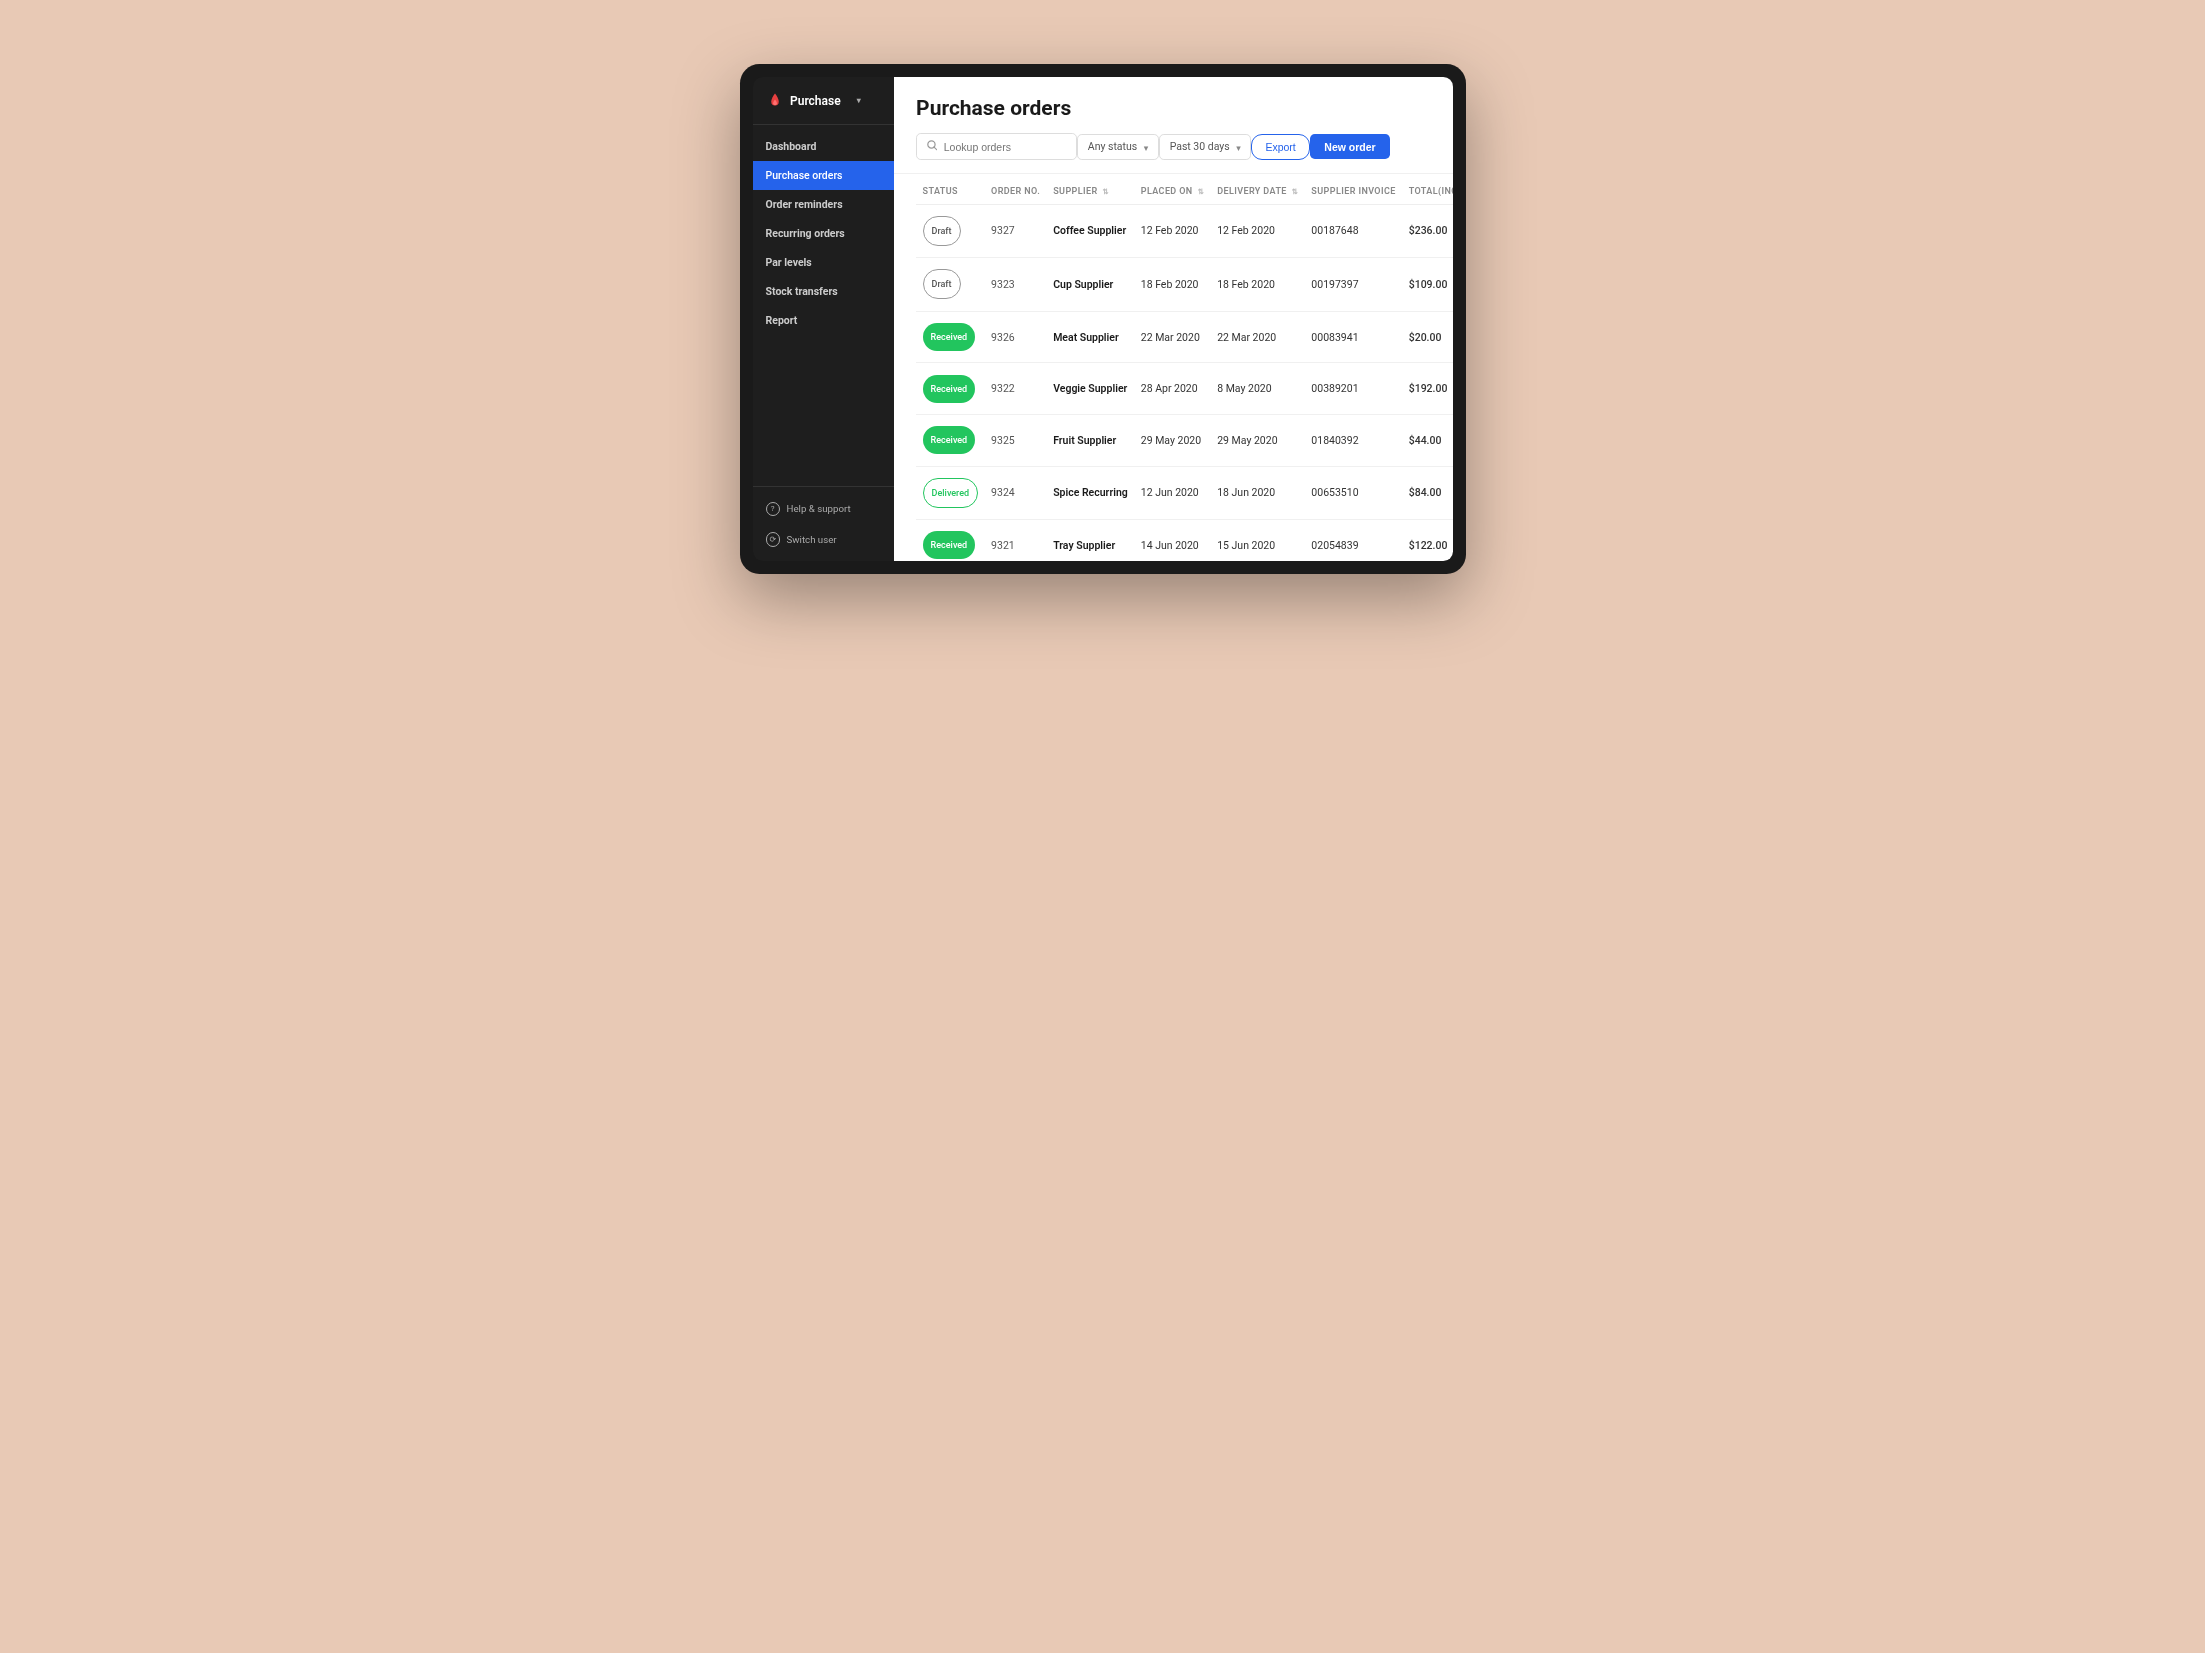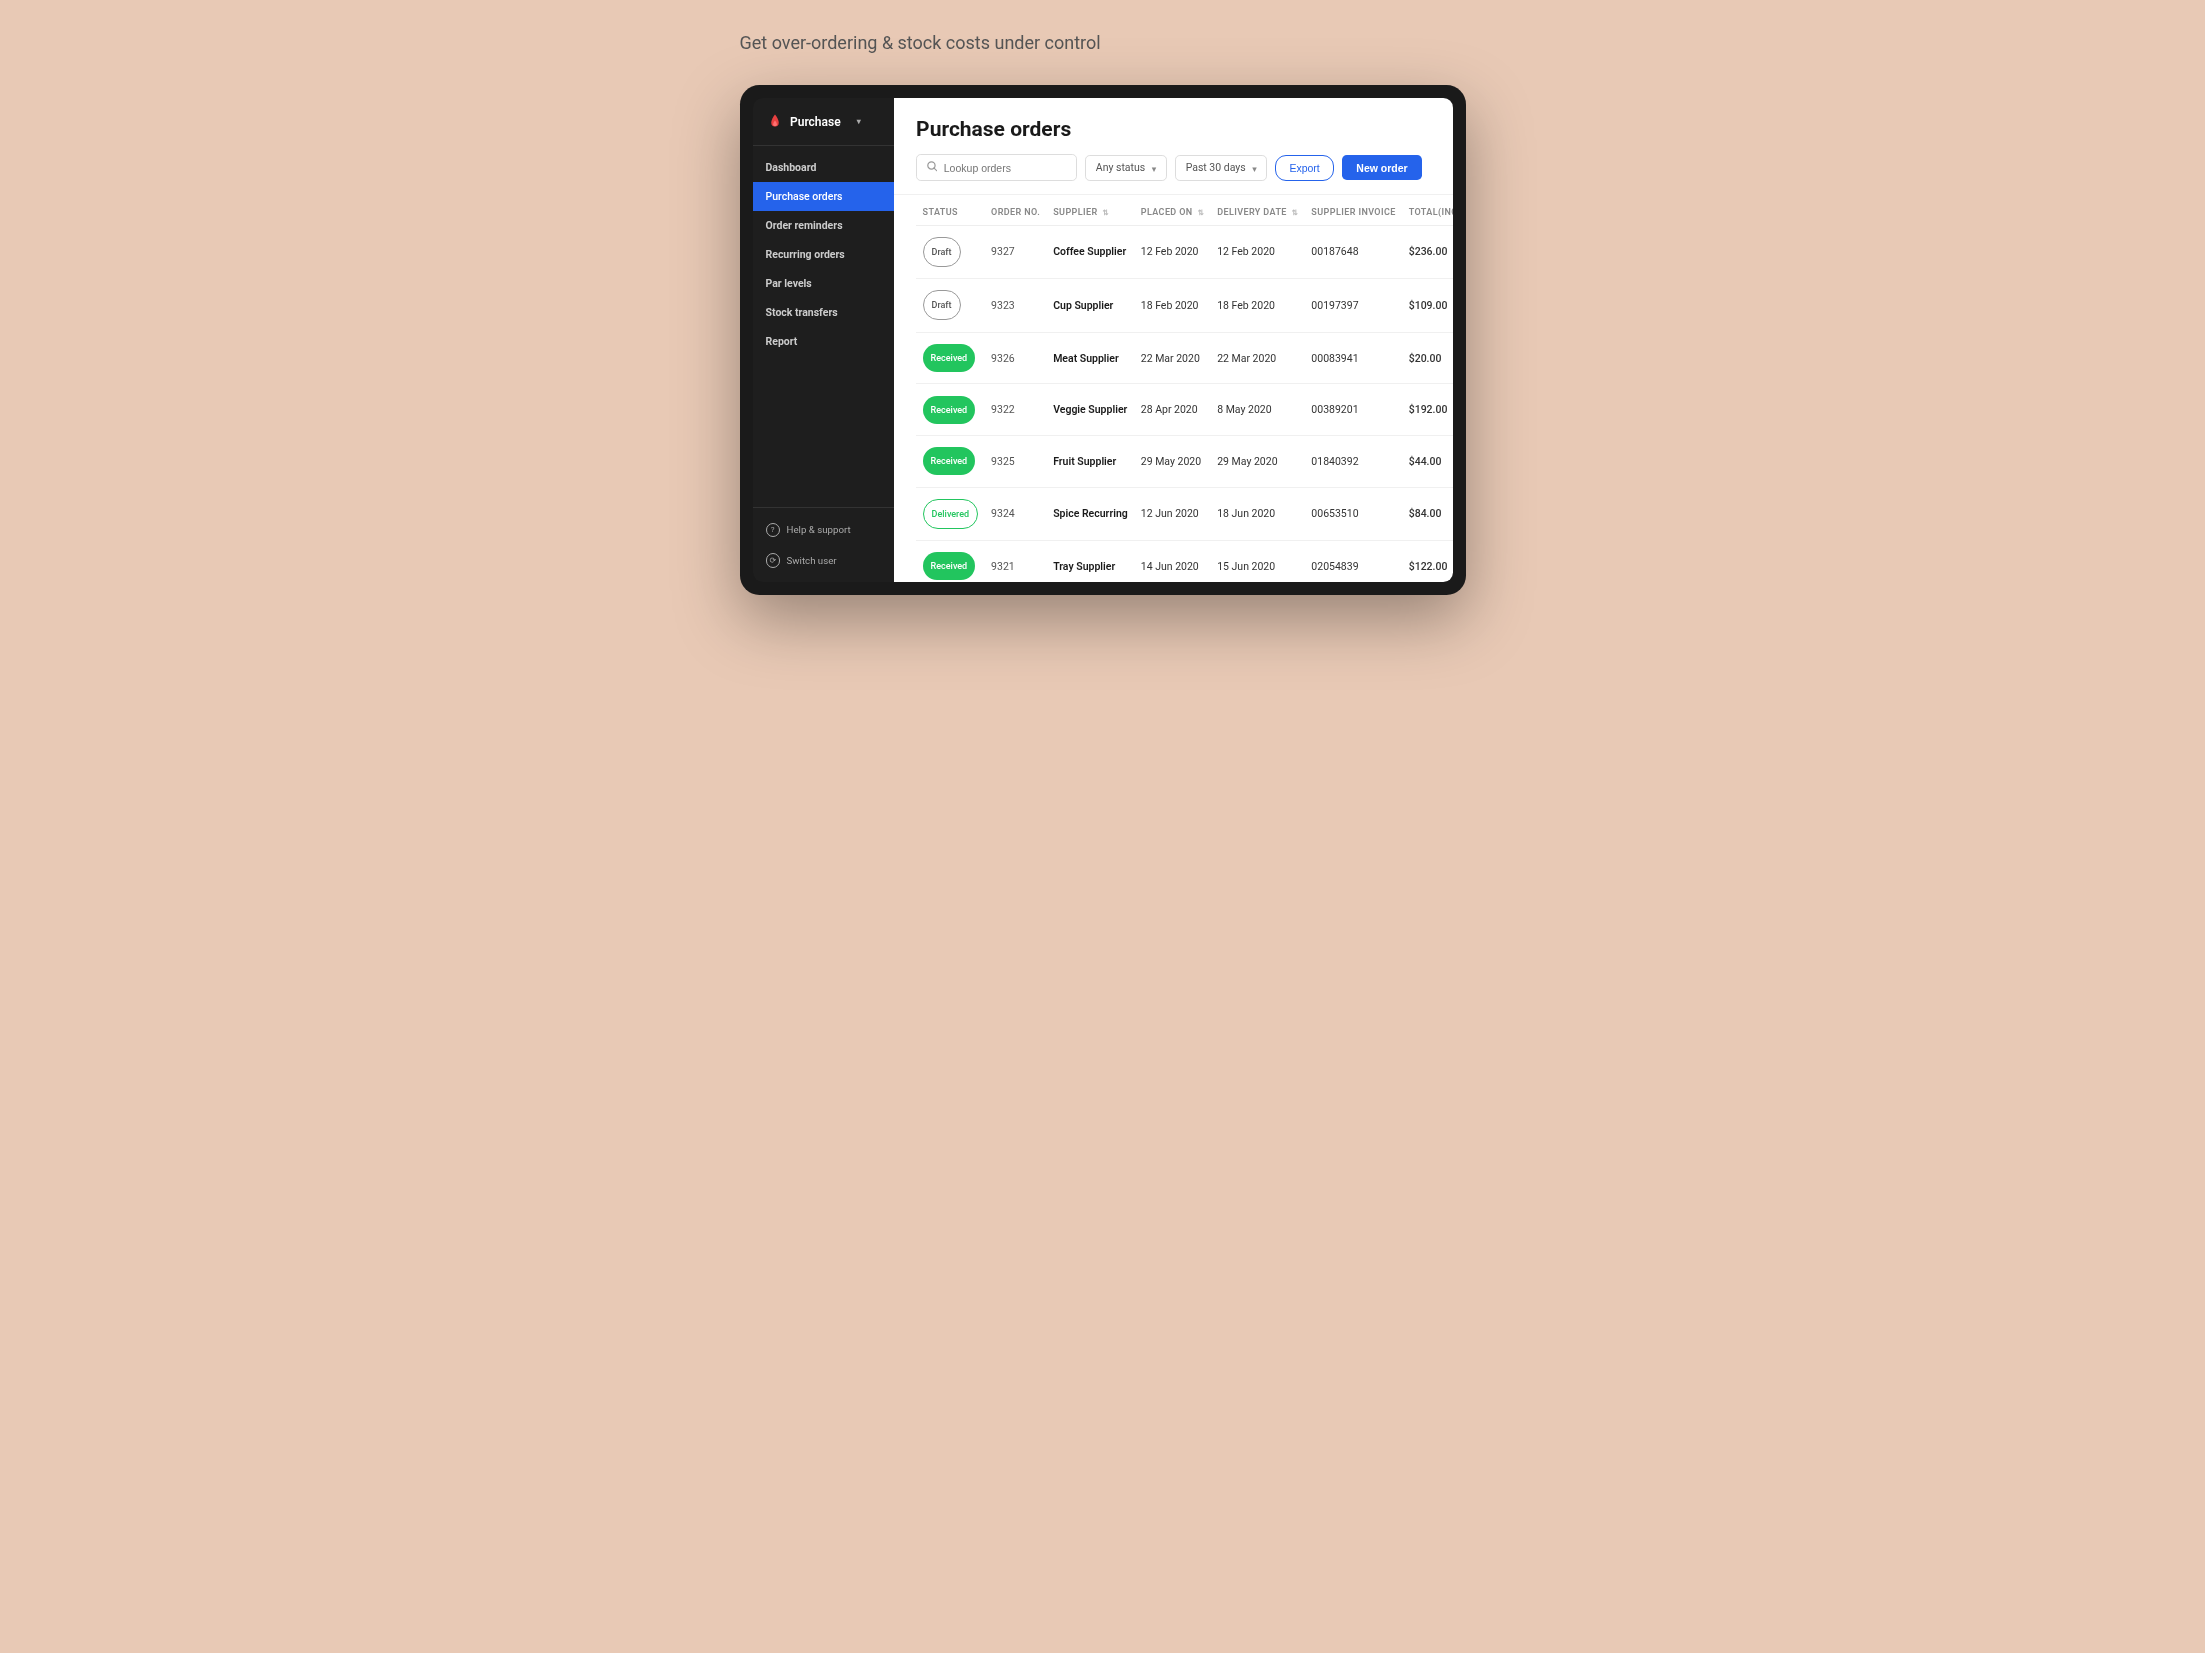--- a/index.html
+++ b/index.html
@@ -151,21 +151,20 @@
 
     .page-title {
       font-size: 21px;
       font-weight: 700;
       color: #1a1a1a;
       margin-bottom: 13px;
     }
 
     .toolbar {
       display: flex;
-      gap: 8px;
       align-items: center;
     }
 
     .search-box {
       display: flex;
       align-items: center;
       border: 1.2px solid #ddd;
       border-radius: 4.8px;
       padding: 5.7px 9.7px;
       gap: 6.5px;
@@ -309,21 +308,20 @@
     }
 
     .total {
       font-weight: 500;
     }
   </style>
 </head>
 <body>
 
 <div class="hero">
-  <p class="hero-subtitle">Get over-ordering &amp; stock costs under control</p>
 </div>
 
 <div class="device-wrapper">
   <div class="device-screen">
 
     <div class="sidebar">
       <div class="sidebar-header">
 
         <svg class="flame-icon" viewBox="0 0 24 24" fill="none">
           <path d="M12 2C12 2 7 8 7 13a5 5 0 0010 0C17 8 12 2 12 2z" fill="#e84040"></path>

